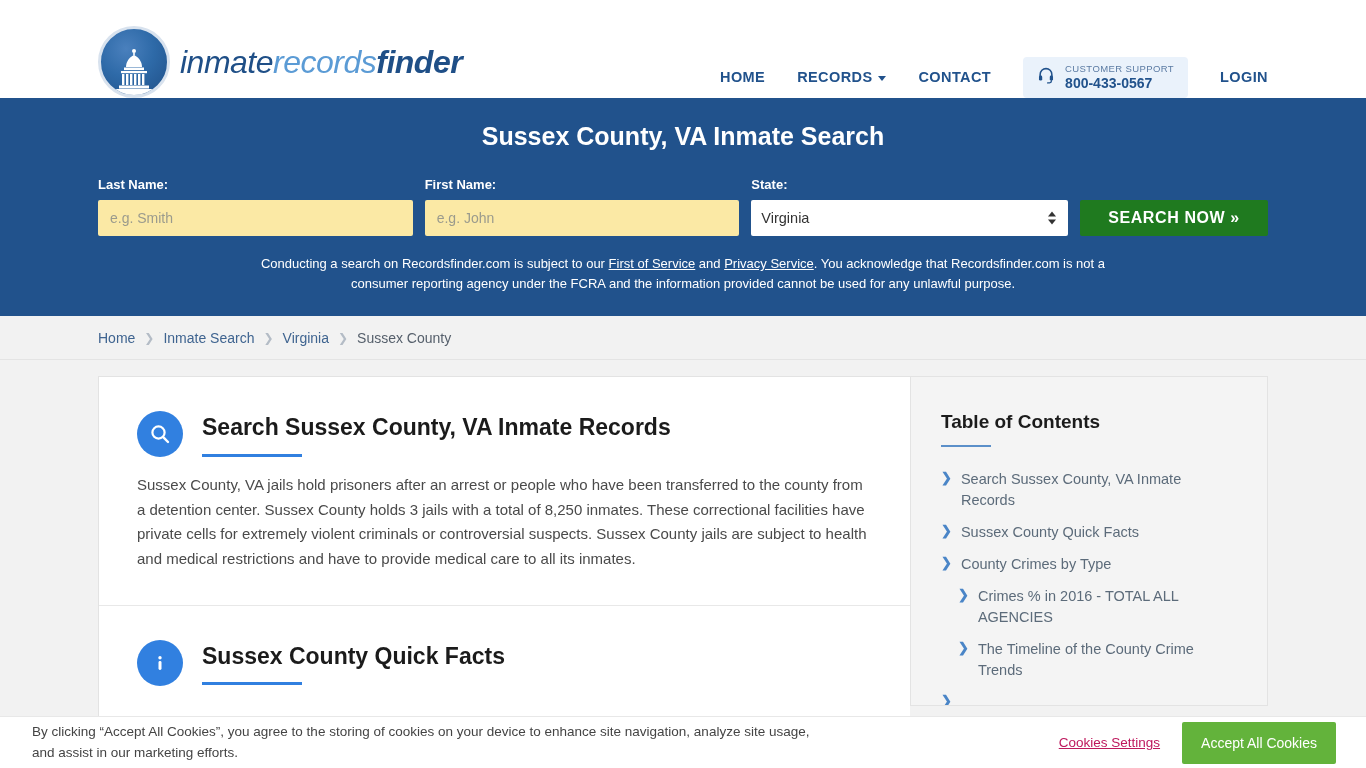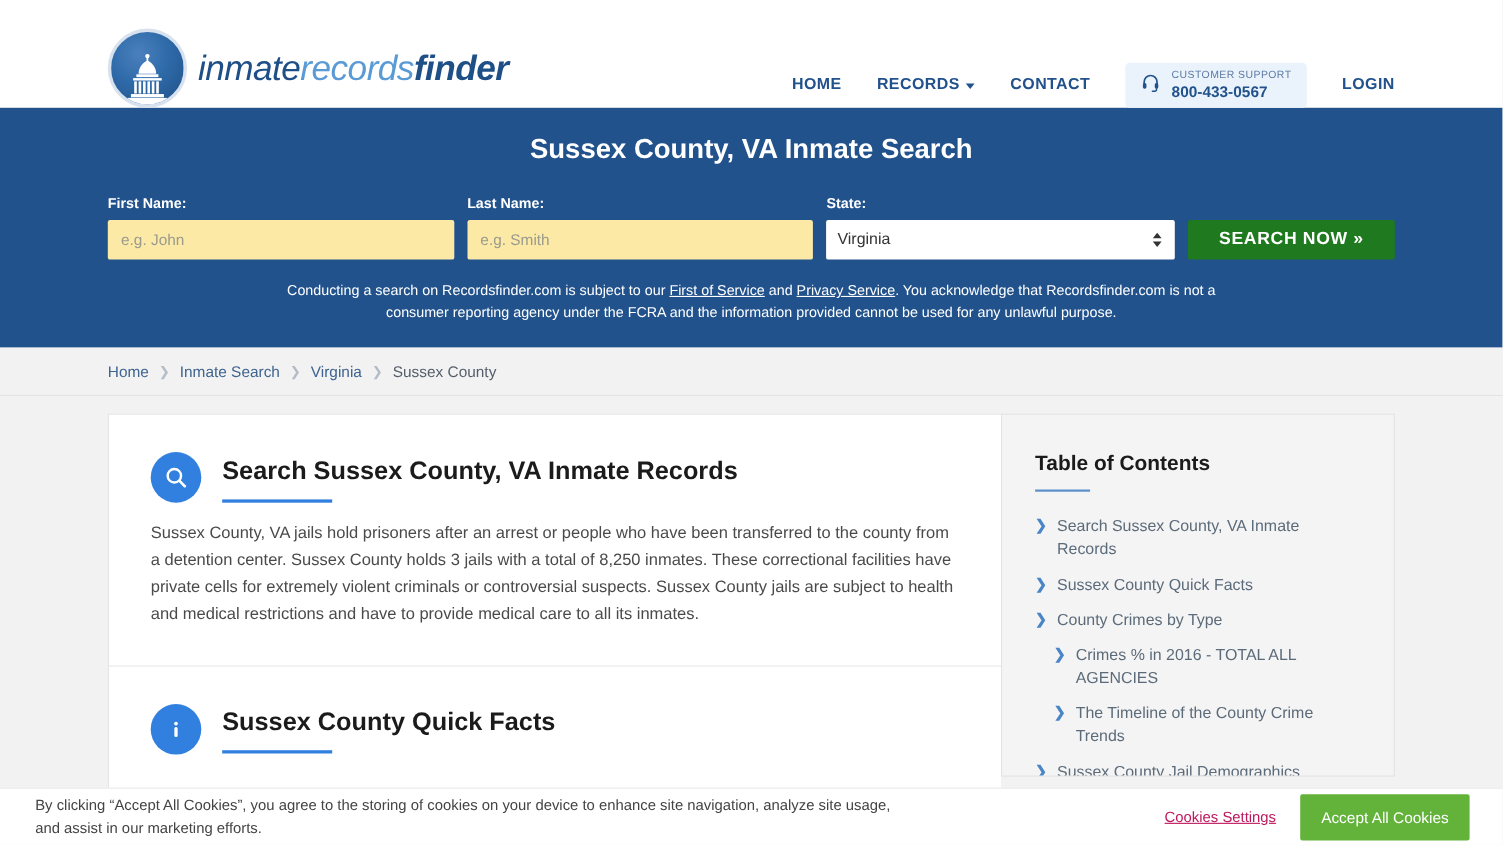--- a/index.html
+++ b/index.html
@@ -385,28 +385,28 @@
     <a class="nav-link">
       <span>LOGIN</span>
     </a>
   </nav>
 </header>
 
 <section class="hero">
   <h1 class="hero-title">Sussex County, VA Inmate Search</h1>
 
   <form class="search-form">
+    <div class="field field-last">
+      <label class="field-label">Last Name:</label>
+      <input class="text-input" type="text" placeholder="e.g. Smith" style="">
+    </div>
+
     <div class="field field-first">
       <label class="field-label">First Name:</label>
       <input class="text-input" type="text" placeholder="e.g. John" style="">
-    </div>
-
-    <div class="field field-last">
-      <label class="field-label">Last Name:</label>
-      <input class="text-input" type="text" placeholder="e.g. Smith" style="">
     </div>
 
     <div class="field field-state">
       <label class="field-label">State:</label>
       <div class="select-wrap">
         <select class="state-select">
           <option>Virginia</option>
         </select>
         <span class="select-arrows">
           <i class="arrow-up"></i>
@@ -487,21 +487,20 @@
       <li class="toc-item sub">
         <span class="toc-chev">❯</span>
         <span class="toc-text">Crimes % in 2016 - TOTAL ALL AGENCIES</span>
       </li>
       <li class="toc-item sub">
         <span class="toc-chev">❯</span>
         <span class="toc-text">The Timeline of the County Crime Trends</span>
       </li>
       <li class="toc-item">
         <span class="toc-chev">❯</span>
-        <span class="toc-text">Sussex County Jail Demographics</span>
       </li>
     </ul>
   </aside>
 
 </div>
 
 <div class="cookie-banner">
   <p class="cookie-text">By clicking “Accept All Cookies”, you agree to the storing of cookies on your device to enhance site navigation, analyze site usage, and assist in our marketing efforts.</p>
   <div class="cookie-actions">
     <a class="cookies-settings">Cookies Settings</a>

